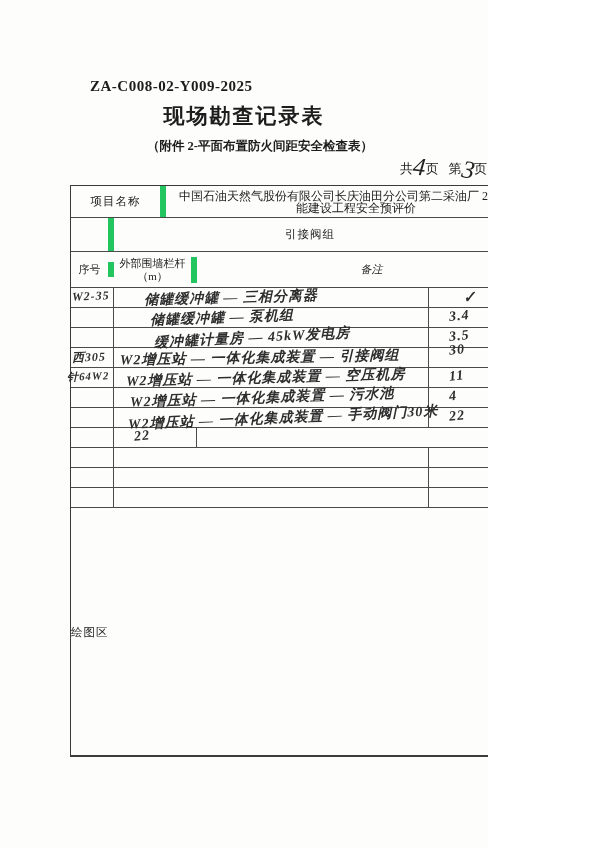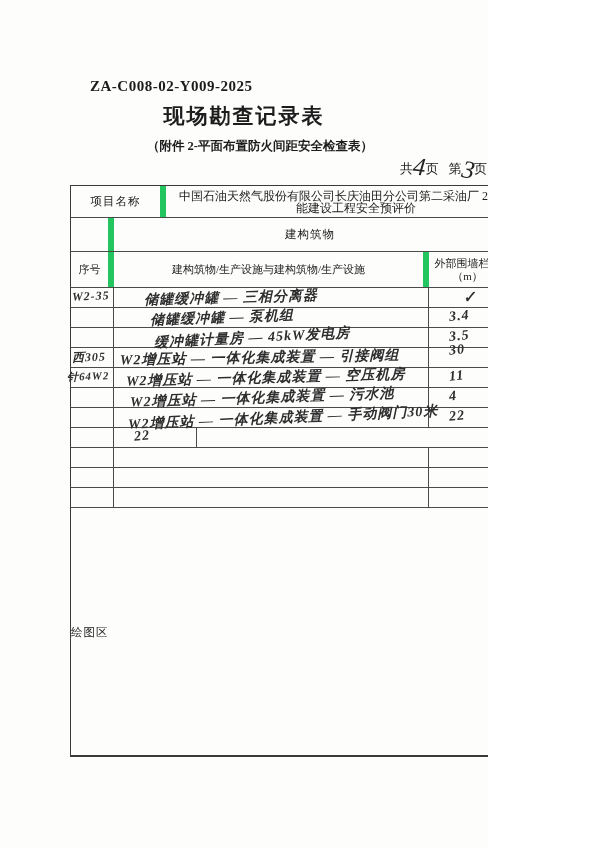--- a/index.html
+++ b/index.html
@@ -31,21 +31,21 @@
   
   .row-a{height:32px;}
   .row-a .a1{width:95px;font-size:11.5px;letter-spacing:1px;}
   .row-a .a2{flex:1;font-size:12px;line-height:12px;padding:0 8px;}
   
   .row-b{height:34px;}
   .row-b .b1{width:43px;}
   .row-b .b2{width:398px;font-size:11.5px;letter-spacing:1px;}
   .row-b .b3{flex:1;border-right:none;}
   
-  .row-c{height:36px;}
+  .row-c{height:36px;align-items:center;}
   .c-seq{width:43px;}
   .c-desc{width:315px;}
   .c-dist{width:83px;}
   .c-rem{flex:1;font-style:italic;}
   .row-c .cell{font-size:11px;}
   .dist-h span{display:block;line-height:13px;}
   
   .drow{display:flex;width:100%;height:20px;border-bottom:1px solid #4a4a4a;}
   .dc{position:relative;overflow:visible;}
   .dc.c-seq,.dc.c-desc,.dc.c-dist{border-right:1px solid #4a4a4a;}
@@ -89,27 +89,26 @@
 
   <div class="tbl">
 
     <div class="trow row-a">
       <div class="cell a1 vline">项目名称</div>
       <div class="cell a2">中国石油天然气股份有限公司长庆油田分公司第二采油厂 2025 年产能建设工程安全预评价</div>
     </div>
 
     <div class="trow row-b">
       <div class="cell b1 vline"></div>
-      <div class="cell b2 vline">建构筑物</div>
+      <div class="cell b2 vline">引接阀组</div>
       <div class="cell b3"></div>
     </div>
 
     <div class="trow row-c">
       <div class="cell c-seq vline">序号</div>
-      <div class="cell c-desc vline">建构筑物/生产设施与建构筑物/生产设施</div>
       <div class="cell c-dist vline dist-h">
         <div>
           <span>外部围墙栏杆</span>
           <span>（m）</span>
         </div>
       </div>
       <div class="cell c-rem">备注</div>
     </div>
 
     <div id="data-rows">

